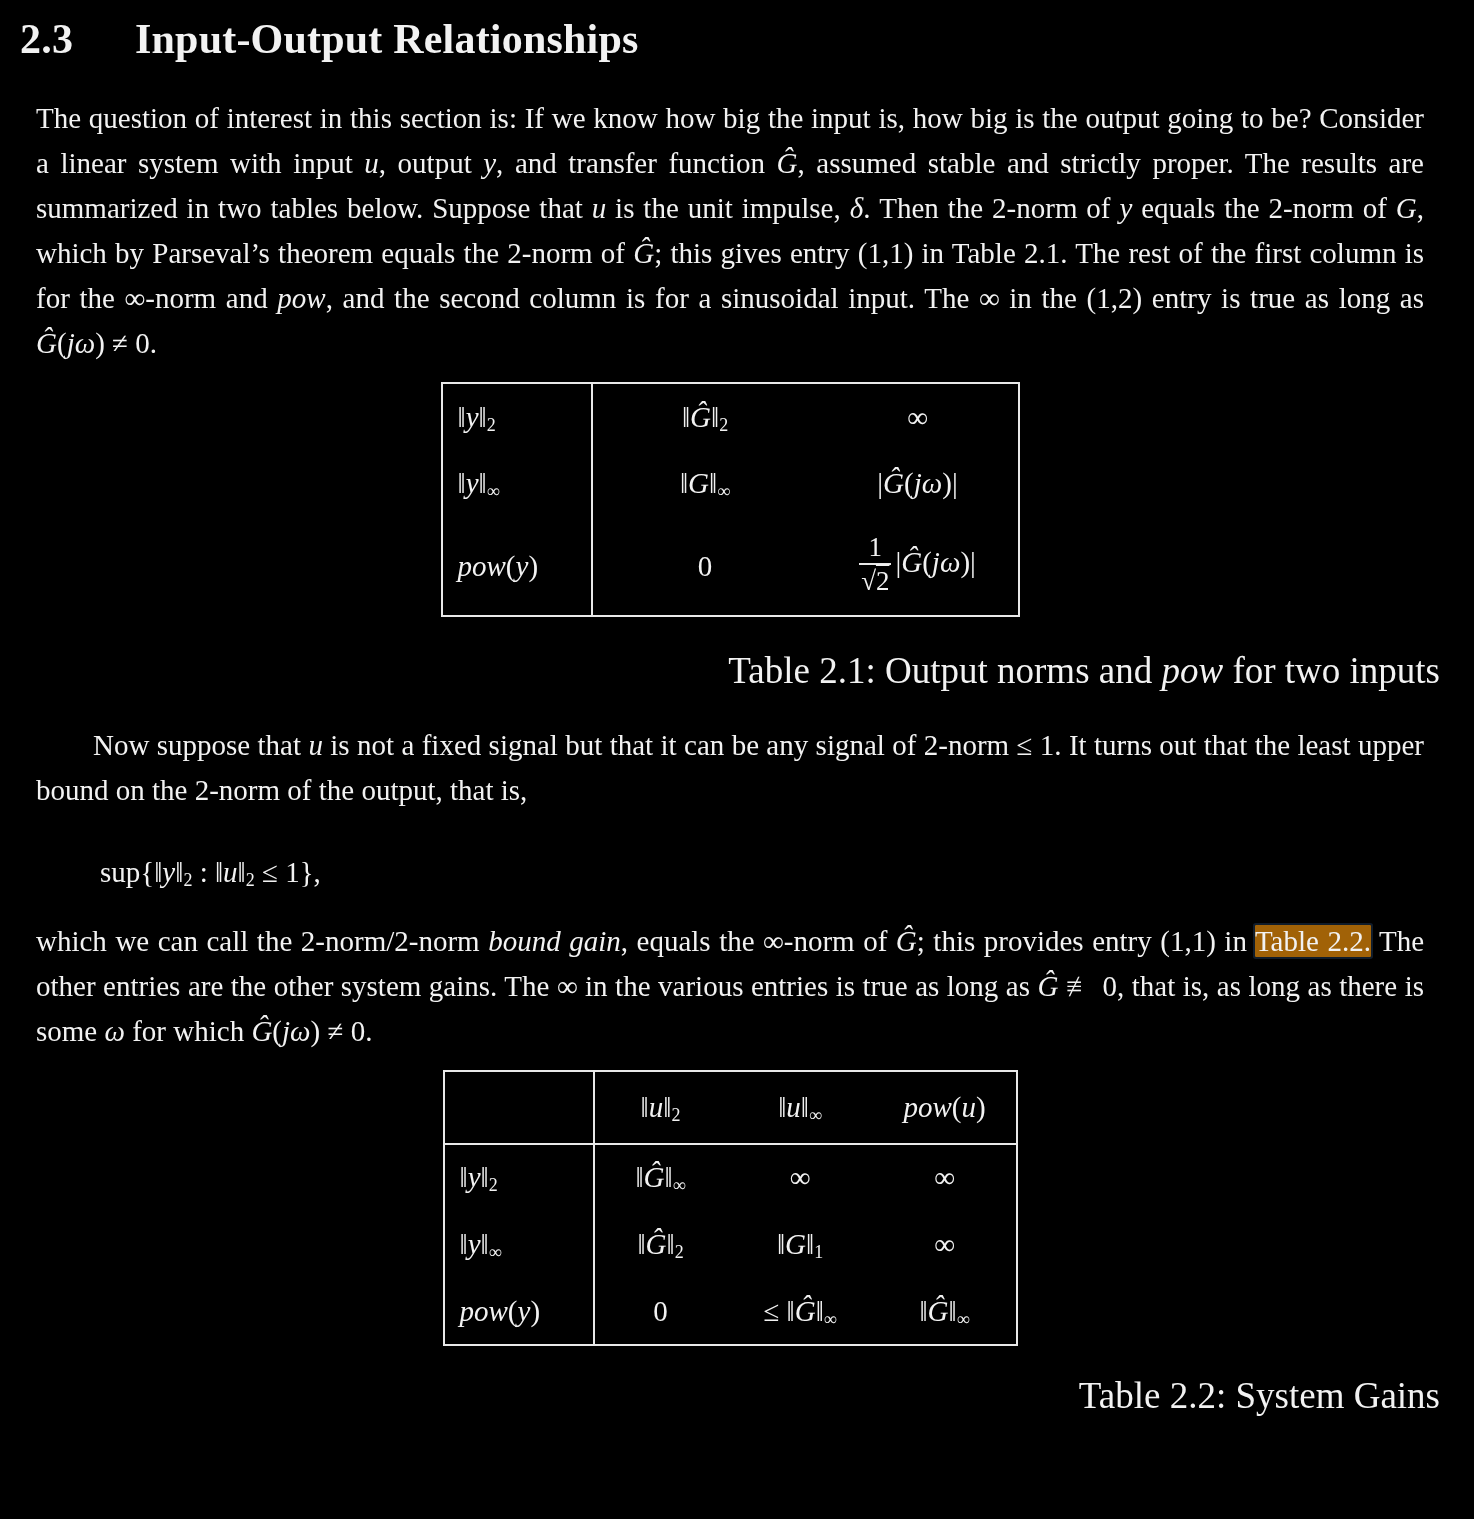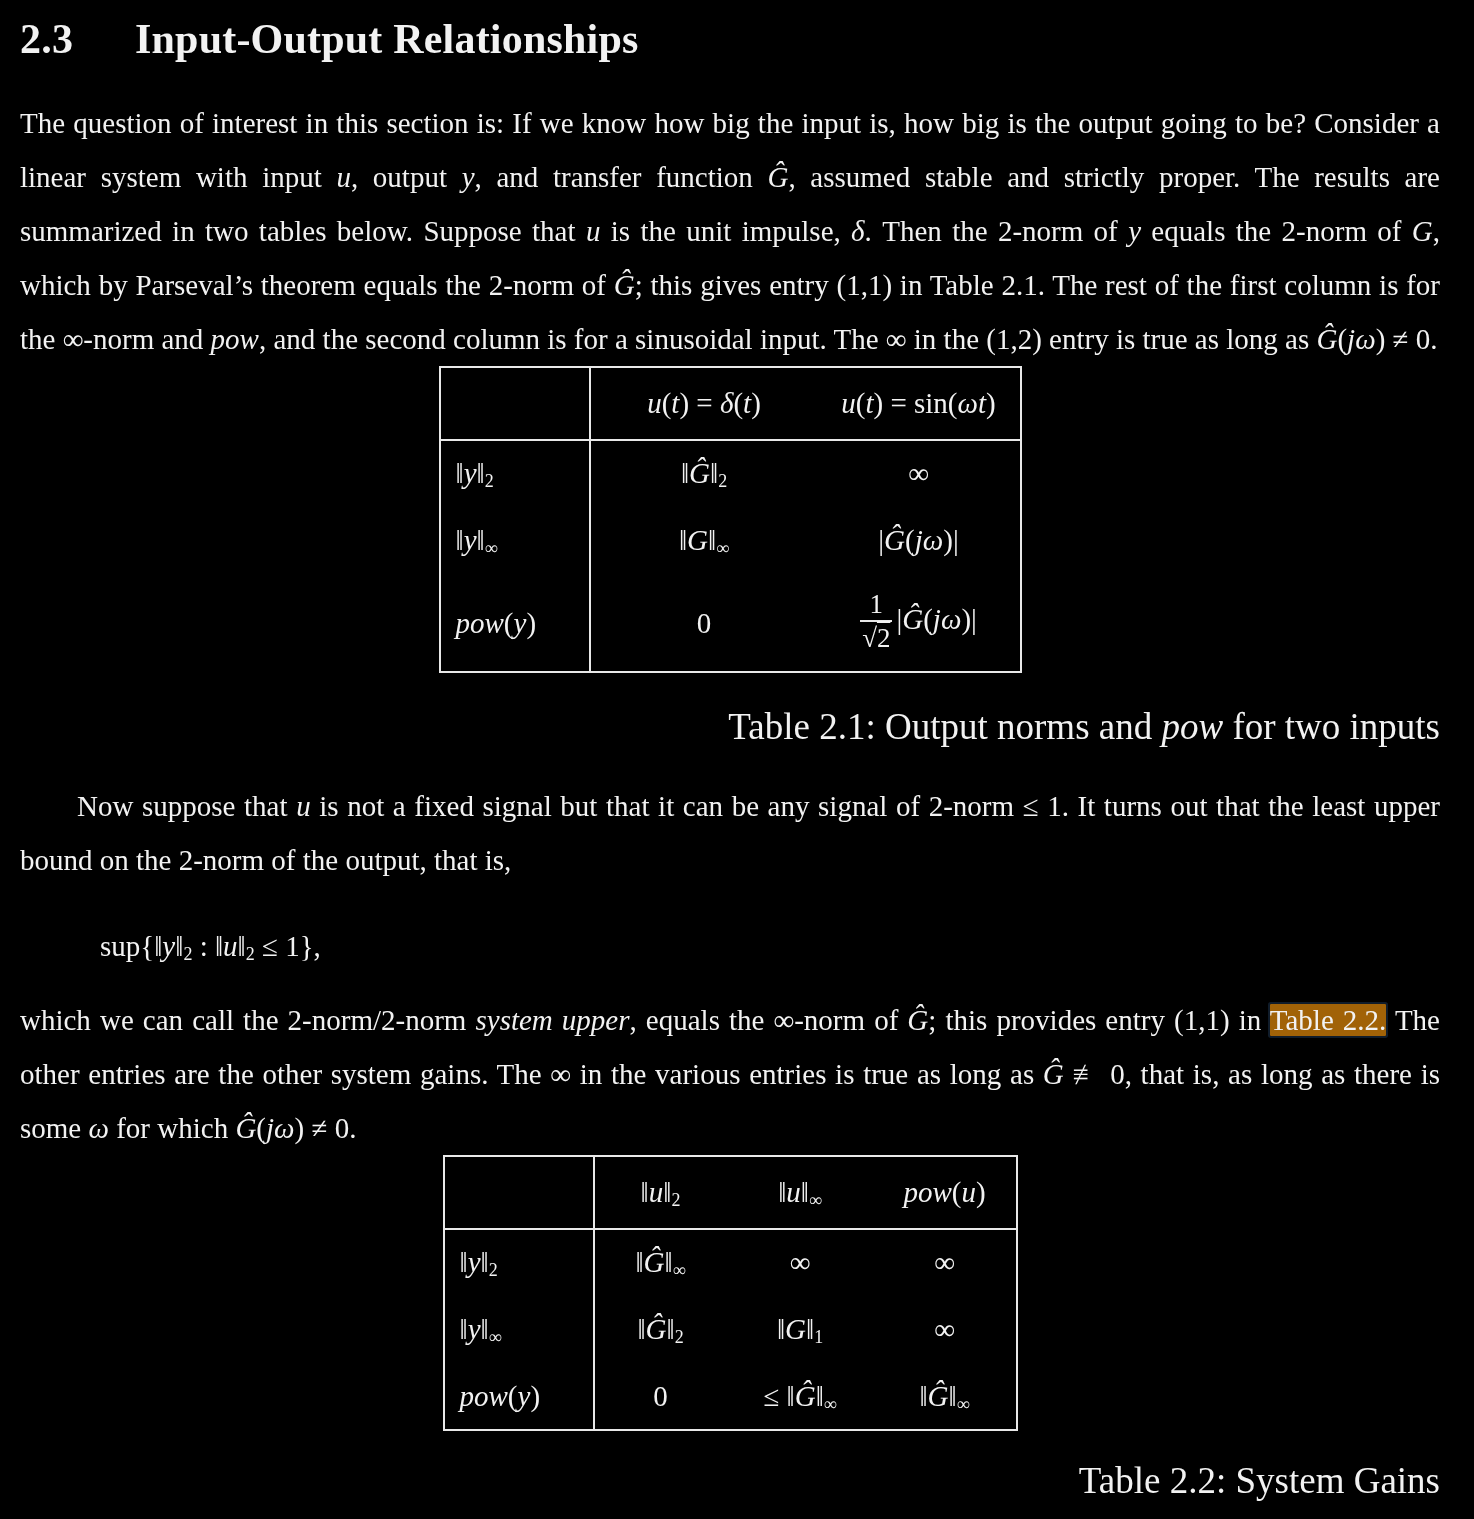--- a/index.html
+++ b/index.html
@@ -22,23 +22,23 @@
   }
   h1.section-heading {
     margin: 0;
     font-size: 42px;
     font-weight: bold;
     line-height: 1.15;
     letter-spacing: 0.2px;
   }
   .secnum { display: inline-block; min-width: 115px; }
   p {
-    margin: 0;
+    margin: 16px;
     font-size: 29px;
-    line-height: 54px;
+    line-height: 45px;
     text-align: justify;
   }
   i { font-style: italic; }
   sub { font-size: 0.62em; vertical-align: -0.25em; line-height: 0; }
   .p1 { margin-top: 33px; }
   .p2 { margin-top: 32px; text-indent: 57px; }
   .equation {
     margin-top: 36px;
     margin-left: 80px;
     font-size: 29px;
@@ -110,25 +110,20 @@
 <body>
 
 <div class="page">
 
   <h1 class="section-heading"><span class="secnum">2.3</span><span class="sectitle">Input-Output Relationships</span></h1>
 
   <p class="p1">The question of interest in this section is: If we know how big the input is, how big is the output going to be?  Consider a linear system with input <i>u</i>, output <i>y</i>, and transfer function <i>Ĝ</i>, assumed stable and strictly proper.  The results are summarized in two tables below.  Suppose that <i>u</i> is the unit impulse, <i>δ</i>.  Then the 2-norm of <i>y</i> equals the 2-norm of <i>G</i>, which by Parseval’s theorem equals the 2-norm of <i>Ĝ</i>; this gives entry (1,1) in Table 2.1.  The rest of the first column is for the ∞-norm and <i>pow</i>, and the second column is for a sinusoidal input.  The ∞ in the (1,2) entry is true as long as <i>Ĝ</i>(<i>jω</i>) ≠ 0.</p>
 
   <table class="norm-table t1">
     <tbody>
-        <tr>
-      <th class="corner w1"></th>
-      <th class="ch w2"><i>u</i>(<i>t</i>) = <i>δ</i>(<i>t</i>)</th>
-      <th class="ch w3"><i>u</i>(<i>t</i>) = sin(<i>ωt</i>)</th>
-    </tr>
     <tr>
       <td class="lbl w1">‖<i>y</i>‖<sub>2</sub></td>
       <td class="val w2">‖<i>Ĝ</i>‖<sub>2</sub></td>
       <td class="val w3">∞</td>
     </tr>
     <tr>
       <td class="lbl w1">‖<i>y</i>‖<sub>∞</sub></td>
       <td class="val w2">‖<i>G</i>‖<sub>∞</sub></td>
       <td class="val w3">|<i>Ĝ</i>(<i>jω</i>)|</td>
     </tr>
@@ -142,21 +137,21 @@
     </tr>
   </tbody>
     </table>
 
   <div class="caption cap1">Table 2.1: Output norms and <i>pow</i> for two inputs</div>
 
   <p class="p2">Now suppose that <i>u</i> is not a fixed signal but that it can be any signal of 2-norm ≤ 1.  It turns out that the least upper bound on the 2-norm of the output, that is,</p>
 
   <div class="equation">sup{‖<i>y</i>‖<sub>2</sub> : ‖<i>u</i>‖<sub>2</sub> ≤ 1},</div>
 
-  <p class="p3">which we can call the 2-norm/2-norm <i>system upper</i>, equals the ∞-norm of <i>Ĝ</i>; this provides entry (1,1) in <span class="hl">Table 2.2.</span>  The other entries are the other system gains.  The ∞ in the various entries is true as long as <i>Ĝ</i> ≢ 0, that is, as long as there is some <i>ω</i> for which <i>Ĝ</i>(<i>jω</i>) ≠ 0.</p>
+  <p class="p3">which we can call the 2-norm/2-norm <i>bound gain</i>, equals the ∞-norm of <i>Ĝ</i>; this provides entry (1,1) in <span class="hl">Table 2.2.</span>  The other entries are the other system gains.  The ∞ in the various entries is true as long as <i>Ĝ</i> ≢ 0, that is, as long as there is some <i>ω</i> for which <i>Ĝ</i>(<i>jω</i>) ≠ 0.</p>
 
   <table class="norm-table t2">
     <tbody>
         <tr>
       <th class="corner w1"></th>
       <th class="ch w2">‖<i>u</i>‖<sub>2</sub></th>
       <th class="ch w3">‖<i>u</i>‖<sub>∞</sub></th>
       <th class="ch w4"><i>pow</i>(<i>u</i>)</th>
     </tr>
     <tr>

